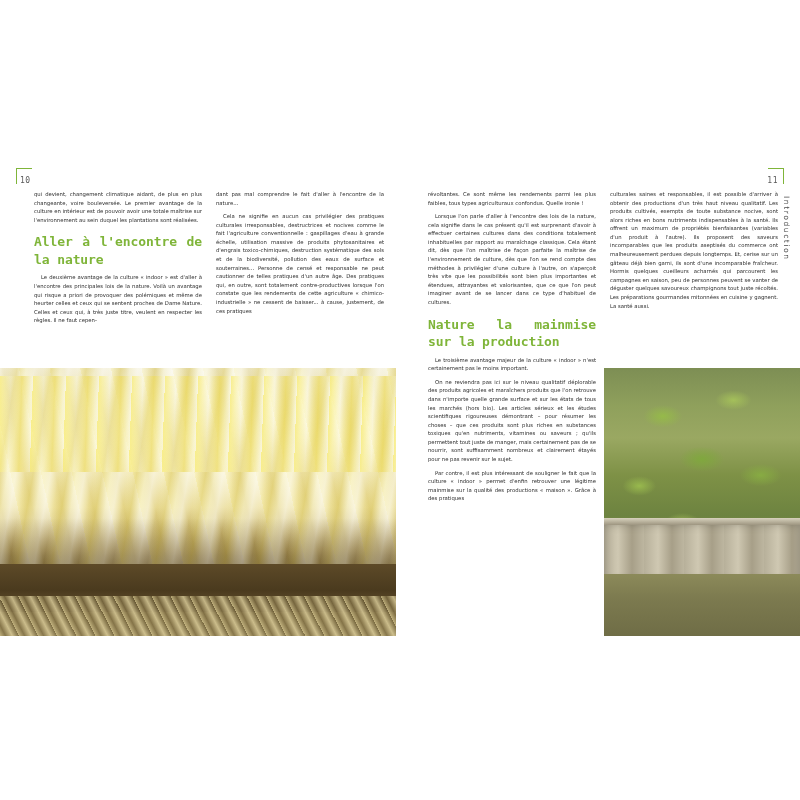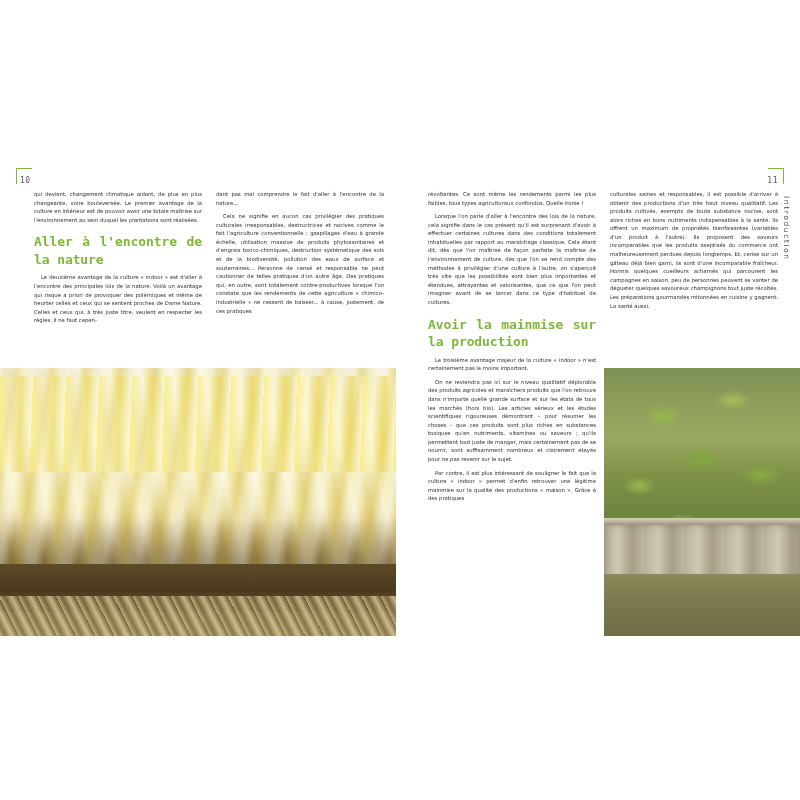--- a/index.html
+++ b/index.html
@@ -266,21 +266,21 @@
   </div>
 
   <div class="col c2">
     <p>dant pas mal comprendre le fait d'aller à l'encontre de la nature...</p>
     <p class="indent">Cela ne signifie en aucun cas privilégier des pratiques culturales irresponsables, destructrices et nocives comme le fait l'agriculture conventionnelle : gaspillages d'eau à grande échelle, utilisation massive de produits phytosanitaires et d'engrais toxico-chimiques, destruction systématique des sols et de la biodiversité, pollution des eaux de surface et souterraines... Personne de censé et responsable ne peut cautionner de telles pratiques d'un autre âge. Des pratiques qui, en outre, sont totalement contre-productives lorsque l'on constate que les rendements de cette agriculture « chimico-industrielle » ne cessent de baisser... à cause, justement, de ces pratiques</p>
   </div>
 
   <div class="col c3">
     <p>révoltantes. Ce sont même les rendements parmi les plus faibles, tous types agriculturaux confondus. Quelle ironie !</p>
     <p class="indent">Lorsque l'on parle d'aller à l'encontre des lois de la nature, cela signifie dans le cas présent qu'il est surprenant d'avoir à effectuer certaines cultures dans des conditions totalement inhabituelles par rapport au maraîchage classique. Cela étant dit, dès que l'on maîtrise de façon parfaite la maîtrise de l'environnement de culture, dès que l'on se rend compte des méthodes à privilégier d'une culture à l'autre, on s'aperçoit très vite que les possibilités sont bien plus importantes et étendues, attrayantes et valorisantes, que ce que l'on peut imaginer avant de se lancer dans ce type d'habituel de cultures.</p>
-    <h2>Avoir la mainmise sur la production</h2>
+    <h2>Nature la mainmise sur la production</h2>
     <p class="indent">Le troisième avantage majeur de la culture « indoor » n'est certainement pas le moins important.</p>
     <p class="indent">On ne reviendra pas ici sur le niveau qualitatif déplorable des produits agricoles et maraîchers produits que l'on retrouve dans n'importe quelle grande surface et sur les états de tous les marchés (hors bio). Les articles sérieux et les études scientifiques rigoureuses démontrant – pour résumer les choses – que ces produits sont plus riches en substances toxiques qu'en nutriments, vitamines ou saveurs ; qu'ils permettent tout juste de manger, mais certainement pas de se nourrir, sont suffisamment nombreux et clairement étayés pour ne pas revenir sur le sujet.</p>
     <p class="indent">Par contre, il est plus intéressant de souligner le fait que la culture « indoor » permet d'enfin retrouver une légitime mainmise sur la qualité des productions « maison ». Grâce à des pratiques</p>
   </div>
 
   <div class="col c4">
     <p>culturales saines et responsables, il est possible d'arriver à obtenir des productions d'un très haut niveau qualitatif. Les produits cultivés, exempts de toute substance nocive, sont alors riches en bons nutriments indispensables à la santé. Ils offrent un maximum de propriétés bienfaisantes (variables d'un produit à l'autre). Ils proposent des saveurs incomparables que les produits aseptisés du commerce ont malheureusement perdues depuis longtemps. Et, cerise sur un gâteau déjà bien garni, ils sont d'une incomparable fraîcheur. Hormis quelques cueilleurs acharnés qui parcourent les campagnes en saison, peu de personnes peuvent se vanter de déguster quelques savoureux champignons tout juste récoltés. Les préparations gourmandes mitonnées en cuisine y gagnent. La santé aussi.</p>
   </div>
 
   <div class="photo photo-left">

